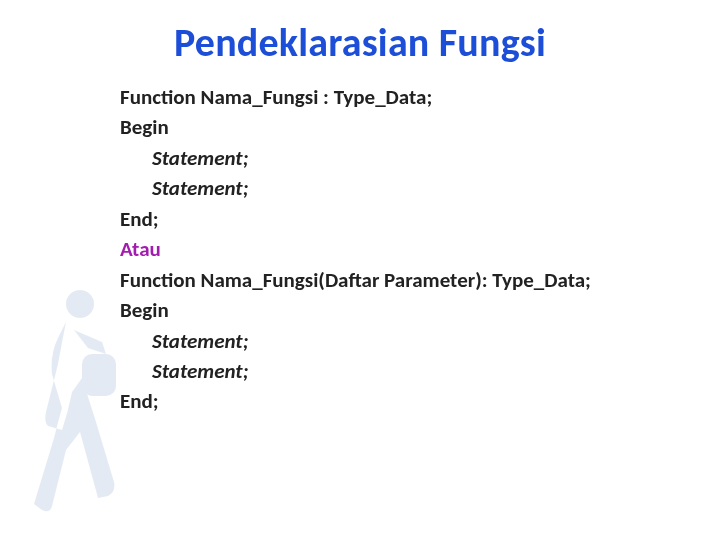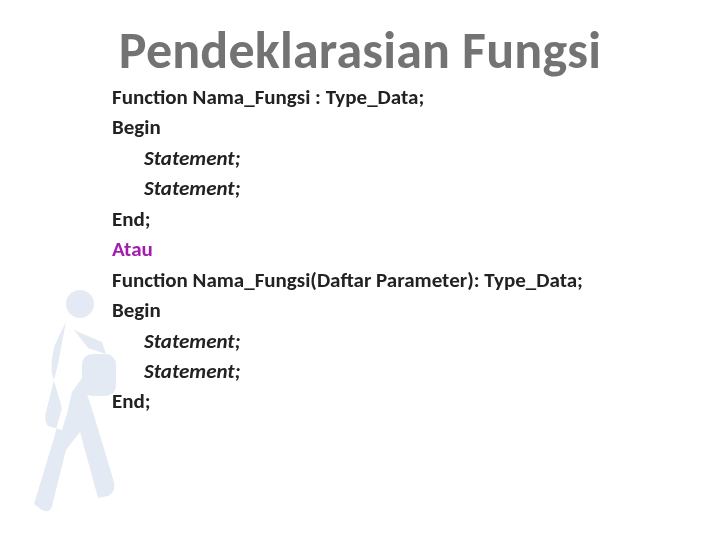--- a/index.html
+++ b/index.html
@@ -26,29 +26,29 @@
     height: 230px;
     opacity: 0.12;
     pointer-events: none;
   }
   .title {
     position: absolute;
     top: 18px;
     left: 0;
     right: 0;
     text-align: center;
-    font-size: 52px;
+    font-size: 40px;
     font-weight: 700;
-    color: #737373;
+    color: #1d4ed8;
     letter-spacing: 0.2px;
   }
   .body {
     position: absolute;
     top: 82px;
-    left: 112px;
+    left: 120px;
     right: 20px;
     color: #222;
     font-size: 21px;
     line-height: 1.45;
     font-weight: 600;
   }
   .line {
     white-space: pre;
   }
   .indent {

